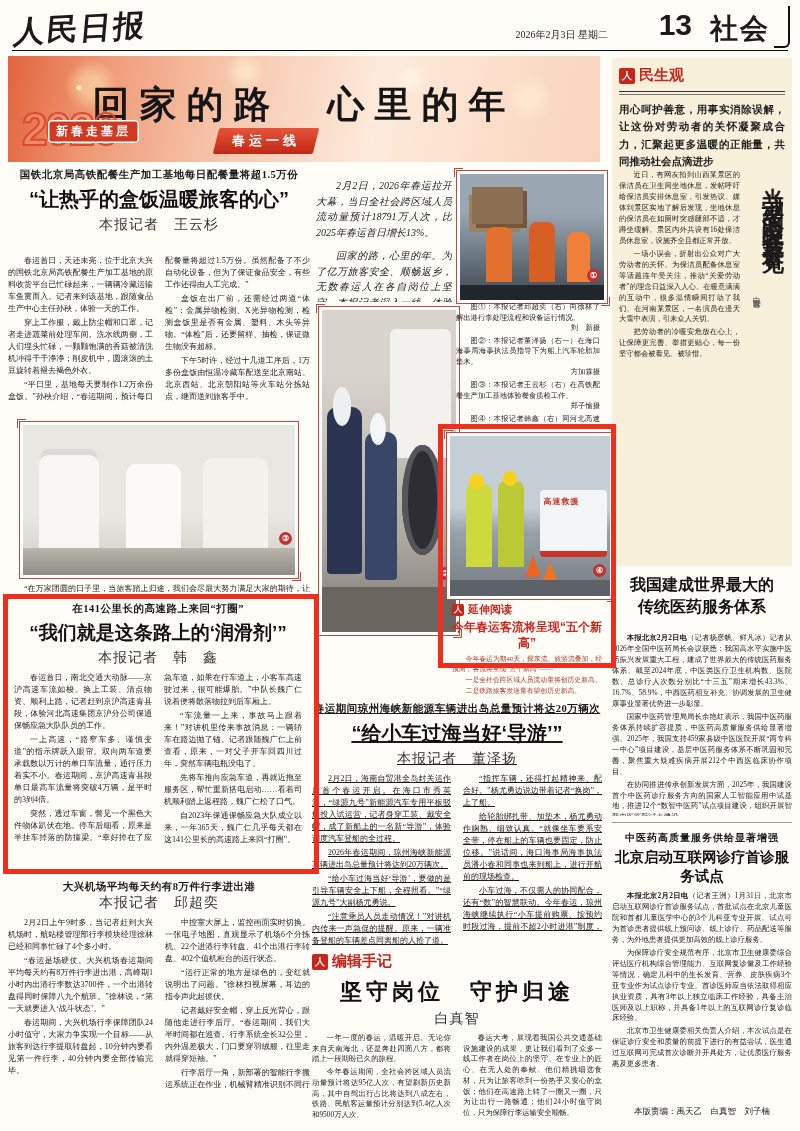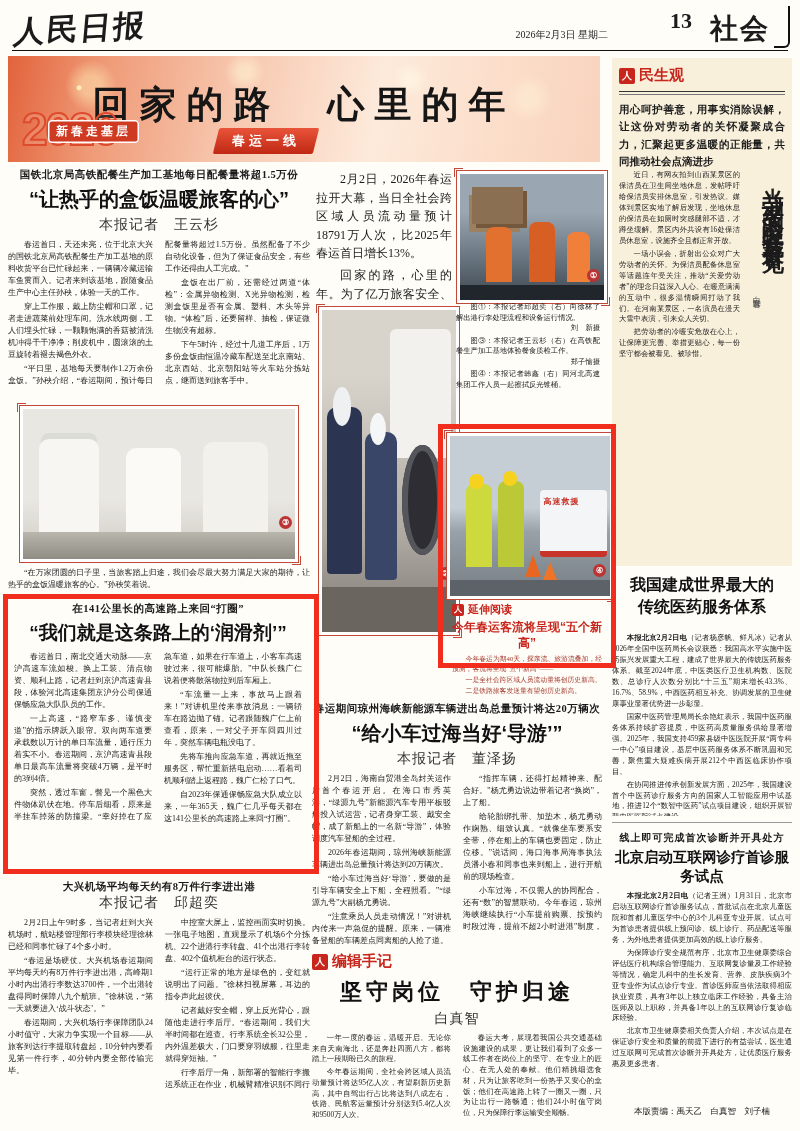--- a/index.html
+++ b/index.html
@@ -4,21 +4,21 @@
 <style>
   html,body{margin:0;padding:0;}
   body{width:800px;background:#e8e8e8;}
   #page{position:relative;width:800px;height:1131px;background:#fffdf8;overflow:hidden;
         font-family:"Liberation Serif",serif;color:#1b1b1b;}
   
   .masthead{position:absolute;left:12px;top:4px;width:776px;height:46px;border-bottom:1.5px solid #111;}
   .paper-name{position:absolute;left:2px;top:4px;font-size:31px;font-weight:bold;
       transform:skewX(-8deg) rotate(-3deg);letter-spacing:2px;font-family:"Liberation Serif",serif;}
   .dateline{position:absolute;right:180px;top:24px;font-size:10px;color:#222;}
-  .pageno{position:absolute;right:96px;top:4px;font-size:22px;font-weight:bold;font-family:Liberation Serif, serif;}
+  .pageno{position:absolute;right:96px;top:4px;font-size:30px;font-weight:bold;font-family:Liberation Sans, sans-serif;}
   .section-name{position:absolute;right:18px;top:6px;font-size:28px;font-weight:bold;font-family:"Liberation Sans",sans-serif;letter-spacing:2px;}
   .corner-bracket{position:absolute;right:-2px;top:2px;width:14px;height:40px;border-right:2px solid #111;border-bottom:2px solid #111;border-radius:0 0 6px 0;}
   
   .banner{position:absolute;left:8px;top:56px;width:592px;height:106px;overflow:hidden;
      background:
        radial-gradient(circle at 12% 30%, rgba(255,245,200,.8) 0 2px, rgba(255,245,200,0) 3px),
        radial-gradient(circle at 14% 28%, rgba(255,235,180,.5) 10px, rgba(255,235,180,0) 26px),
        radial-gradient(circle at 40% 15%, rgba(255,240,210,.6) 6px, rgba(255,240,210,0) 20px),
        radial-gradient(circle at 68% 22%, rgba(255,250,230,.55) 5px, rgba(255,250,230,0) 18px),
        radial-gradient(circle at 88% 40%, rgba(255,240,215,.5) 8px, rgba(255,240,215,0) 24px),
@@ -70,41 +70,41 @@
   .tcm{position:absolute;left:0;top:516px;width:180px;height:242px;overflow:hidden;}
   .tcm .headline{font-size:16px;line-height:1.35;}
   .tcm-body p,.tele-body p{margin:0 0 2px;text-indent:2em;font-size:7.4px;line-height:1.48;text-align:justify;}
   .tele{position:absolute;left:0;top:764px;width:180px;height:296px;border-top:1px solid #999;box-sizing:border-box;padding-top:8px;overflow:hidden;}
   .tele-kicker{text-align:center;font-size:10px;font-weight:bold;letter-spacing:1px;}
   .tele .headline{font-size:14.5px;margin:3px 0 5px;}
   .page-footer{position:absolute;left:0;top:1048px;width:180px;font-size:8.5px;text-align:center;color:#222;}
   
   .art-meal{position:absolute;left:8px;top:168px;width:302px;height:428px;overflow:hidden;}
   .art-meal .headline{font-size:20px;margin:4px 0 3px;}
-  .meal-cols{height:160px;margin-top:5px;font-family:Liberation Serif, serif;}
+  .meal-cols{height:160px;margin-top:21px;font-family:Liberation Serif, serif;}
   .meal-photo{width:272px;height:150px;margin:6px auto 4px;}
   .meal-tail p{margin:0;text-indent:2em;font-size:8px;line-height:1.5;text-align:justify;}
   .art-highway{position:absolute;left:14px;top:602px;width:288px;height:256px;overflow:hidden;}
   .art-highway .headline{font-size:19px;margin:4px 0 3px;}
   .hw-cols{height:182px;margin-top:5px;}
   .art-luggage{position:absolute;left:8px;top:872px;width:302px;height:254px;border-top:1px solid #222;box-sizing:border-box;padding-top:7px;overflow:hidden;}
   .art-luggage .headline{font-size:19px;margin:4px 0 3px;}
   .lg-cols{height:182px;margin-top:5px;}
   
   .editor-note{position:absolute;left:316px;top:170px;width:136px;height:132px;overflow:hidden;}
-  .editor-note p{margin:0 0 3px;text-indent:2em;font-size:12px;line-height:1.55;text-align:justify;}
+  .editor-note p{margin:8px 0 3px;text-indent:2em;font-size:10px;line-height:1.55;text-align:justify;font-style:italic;}
   .editor-signoff{text-align:right;font-size:8.5px;font-weight:bold;font-style:normal;letter-spacing:2px;}
   .photo-ferryinspect{position:absolute;left:318px;top:306px;width:134px;height:322px;}
   .photo-shiploading{position:absolute;left:456px;top:170px;width:144px;height:126px;}
   .caption-block{position:absolute;left:456px;top:302px;width:144px;height:124px;overflow:hidden;}
   .cap{margin:0 0 2px;font-size:7.3px;line-height:1.45;text-align:justify;text-indent:2em;}
   .credit{display:block;text-align:right;text-indent:0;}
   .photo-highway{position:absolute;left:446px;top:432px;width:160px;height:160px;}
   .ext-reading{position:absolute;left:452px;top:602px;width:150px;height:96px;overflow:hidden;}
-  .art-ferry{position:absolute;left:312px;top:702px;width:290px;height:246px;overflow:hidden;}
+  .art-ferry{position:absolute;left:312px;top:702px;width:290px;height:246px;overflow:hidden;text-decoration:underline;}
   .art-ferry .headline{font-size:20px;margin:4px 0 3px;}
   .fy-cols{height:178px;margin-top:5px;}
   .memo{position:absolute;left:312px;top:952px;width:290px;height:174px;overflow:hidden;}
   .memo-label{font-size:15px;}
   .memo .headline{font-size:22px;letter-spacing:4px;margin:6px 0 3px;}
   .memo-cols{height:96px;margin-top:5px;}
   .memo-cols .para{font-size:7.4px;line-height:1.45;}
 </style>
 </head>
 <body>
@@ -150,20 +150,21 @@
     </div>
     <div class="meal-tail">
       <p>“在万家团圆的日子里，当旅客踏上归途，我们会尽最大努力满足大家的期待，让热乎的盒饭温暖旅客的心。”孙秧笑着说。</p>
     </div>
   </div>
 
   <div class="annotation" style="left:3px;top:594px;width:306px;height:270px;"></div>
   <div class="art-highway">
     <div class="kicker">在141公里长的高速路上来回“打圈”</div>
     <div class="headline">“我们就是这条路上的‘润滑剂’”</div>
+    <div class="byline">本报记者　韩　鑫</div>
     <div class="cols2 hw-cols">
         <p class="para">春运首日，南北交通大动脉——京沪高速车流如梭。换上工装、清点物资、顺利上路，记者赶到京沪高速青县段，体验河北高速集团京沪分公司保通保畅应急大队队员的工作。</p>
         <p class="para">一上高速，“路窄车多、谨慎变道”的指示牌跃入眼帘。双向两车道要承载数以万计的单日车流量，通行压力着实不小。春运期间，京沪高速青县段单日最高车流量将突破4万辆，是平时的3到4倍。</p>
         <p class="para">突然，透过车窗，瞥见一个黑色大件物体趴伏在地。停车后细看，原来是半挂车掉落的防撞梁。“幸好掉在了应急车道，如果在行车道上，小客车高速驶过来，很可能爆胎。”中队长魏广仁说着便将散落物拉到后车厢上。</p>
         <p class="para">“车流量一上来，事故马上跟着来！”对讲机里传来事故消息：一辆轿车在路边抛了锚。记者跟随魏广仁上前查看，原来，一对父子开车回四川过年，突然车辆电瓶没电了。</p>
         <p class="para">先将车推向应急车道，再就近拖至服务区，帮忙重新搭电启动……看着司机顺利踏上返程路，魏广仁松了口气。</p>
         <p class="para">自2023年保通保畅应急大队成立以来，一年365天，魏广仁几乎每天都在这141公里长的高速路上来回“打圈”。</p>
       </div>
   </div>
 
@@ -208,20 +209,21 @@
       <div class="shape" style="left:18%;top:42%;width:18%;height:44%;background:#e2702f;border-radius:8px 8px 0 0;"></div>
       <div class="shape" style="left:48%;top:38%;width:18%;height:48%;background:#d85f24;border-radius:8px 8px 0 0;"></div>
       <div class="shape" style="left:74%;top:46%;width:16%;height:40%;background:#ef7f39;border-radius:8px 8px 0 0;"></div>
       <div class="shape" style="left:0;bottom:0;width:100%;height:12%;background:#20262c;"></div>
       <div class="shape" style="right:4px;bottom:14%;width:13px;height:13px;border-radius:50%;background:#b33;color:#fff;font:bold 8px/13px 'Liberation Sans',sans-serif;text-align:center;">①</div>
     </div>
   </div>
 
   <div class="caption-block">
       <p class="cap"><span>图①：本报记者邱超奕（右）向徐林了解出港行李处理流程和设备运行情况。</span><span class="credit">刘　新摄</span></p>
+      <p class="cap"><span>图②：本报记者董泽扬（右一）在海口海事局海事执法员指导下为船上汽车轮胎加垫木。</span><span class="credit">方加霖摄</span></p>
       <p class="cap"><span>图③：本报记者王云杉（右）在高铁配餐生产加工基地体验餐食质检工作。</span><span class="credit">郑子愉摄</span></p>
       <p class="cap"><span>图④：本报记者韩鑫（右）同河北高速集团工作人员一起擦拭反光锥桶。</span></p>
     </div>
 
   <div class="annotation" style="left:438px;top:424px;width:168px;height:234px;"></div>
   <div class="photoframe photo-highway">
     <div class="ph" style="background:linear-gradient(#c5ced4 45%,#98a1a8 60%,#767d83);">
       <div class="shape" style="left:56%;top:34%;width:42%;height:38%;background:#f4f5f6;border-radius:4px;border-bottom:6px solid #c8342a;">
         <div style="position:absolute;left:4px;top:6px;color:#c8342a;font:bold 8px 'Liberation Sans',sans-serif;letter-spacing:1px;">高速救援</div>
       </div>
@@ -308,21 +310,21 @@
         <div>传统医药服务体系</div>
       </div>
       <div class="tcm-body" style="margin-top:16px;">
         <p><span class="lead-bold">本报北京2月2日电</span><span>（记者杨彦帆、鲜凡冰）记者从2026年全国中医药局长会议获悉：我国高水平实施中医药振兴发展重大工程，建成了世界最大的传统医药服务体系。截至2024年底，中医类医疗卫生机构数、医院数、总诊疗人次数分别比“十三五”期末增长43.3%、16.7%、58.9%，中西医药相互补充、协调发展的卫生健康事业显著优势进一步彰显。</span></p>
         <p>国家中医药管理局局长余艳红表示，我国中医药服务体系持续扩容提质，中医药高质量服务供给显著增强。2025年，我国支持459家县级中医医院开展“两专科一中心”项目建设，基层中医药服务体系不断巩固和完善，聚焦重大疑难疾病开展212个中西医临床协作项目。</p>
         <p>在协同推进传承创新发展方面，2025年，我国建设首个中医药诊疗服务方向的国家人工智能应用中试基地，推进12个“数智中医药”试点项目建设，组织开展智慧中医医院试点建设。</p>
       </div>
     </div>
 
     <div class="tele">
-      <div class="tele-kicker">线上即可完成首次诊断并开具处方</div>
+      <div class="tele-kicker">中医药高质量服务供给显著增强</div>
       <div class="headline">北京启动互联网诊疗首诊服务试点</div>
       <div class="tele-body">
         <p><span class="lead-bold">本报北京2月2日电</span><span>（记者王洲）1月31日，北京市启动互联网诊疗首诊服务试点，首批试点在北京儿童医院和首都儿童医学中心的3个儿科亚专业开展。试点可为首诊患者提供线上预问诊、线上诊疗、药品配送等服务，为外地患者提供更加高效的线上诊疗服务。</span></p>
         <p>为保障诊疗安全规范有序，北京市卫生健康委综合评估医疗机构综合管理能力、互联网复诊量及工作经验等情况，确定儿科中的生长发育、营养、皮肤疾病3个亚专业作为试点诊疗专业。首诊医师应当依法取得相应执业资质，具有3年以上独立临床工作经验，具备主治医师及以上职称，并具备1年以上的互联网诊疗复诊临床经验。</p>
         <p>北京市卫生健康委相关负责人介绍，本次试点是在保证诊疗安全和质量的前提下进行的有益尝试，医生通过互联网可完成首次诊断并开具处方，让优质医疗服务惠及更多患者。</p>
       </div>
     </div>
 
     <div class="page-footer">本版责编：禹天乙　白真智　刘子楠</div>
   </div>

